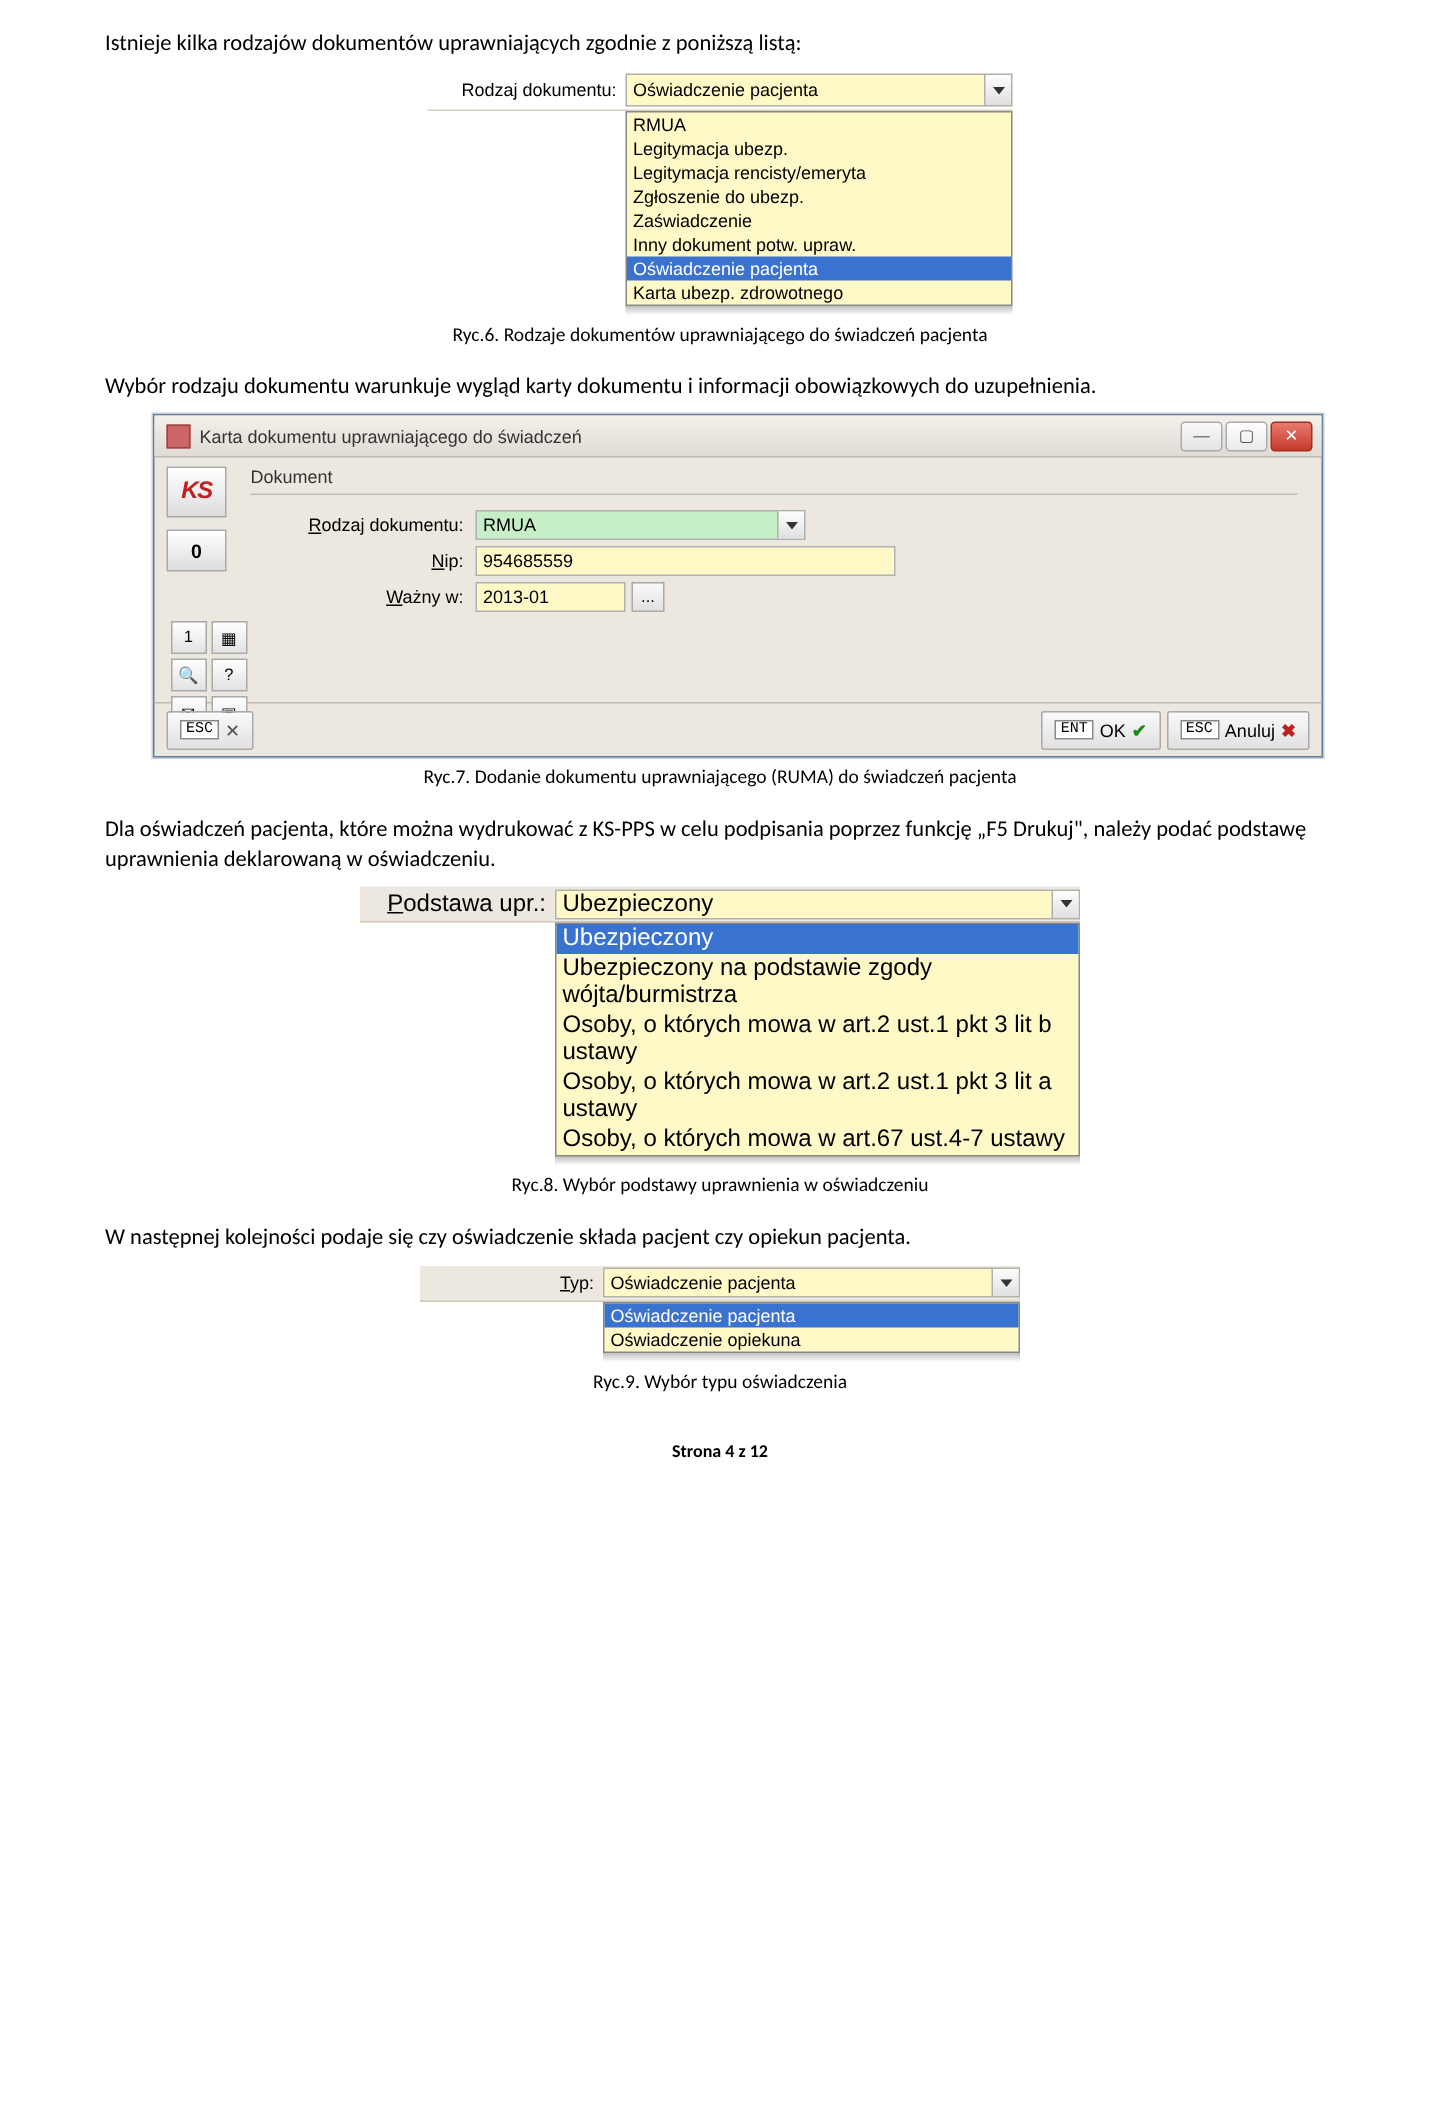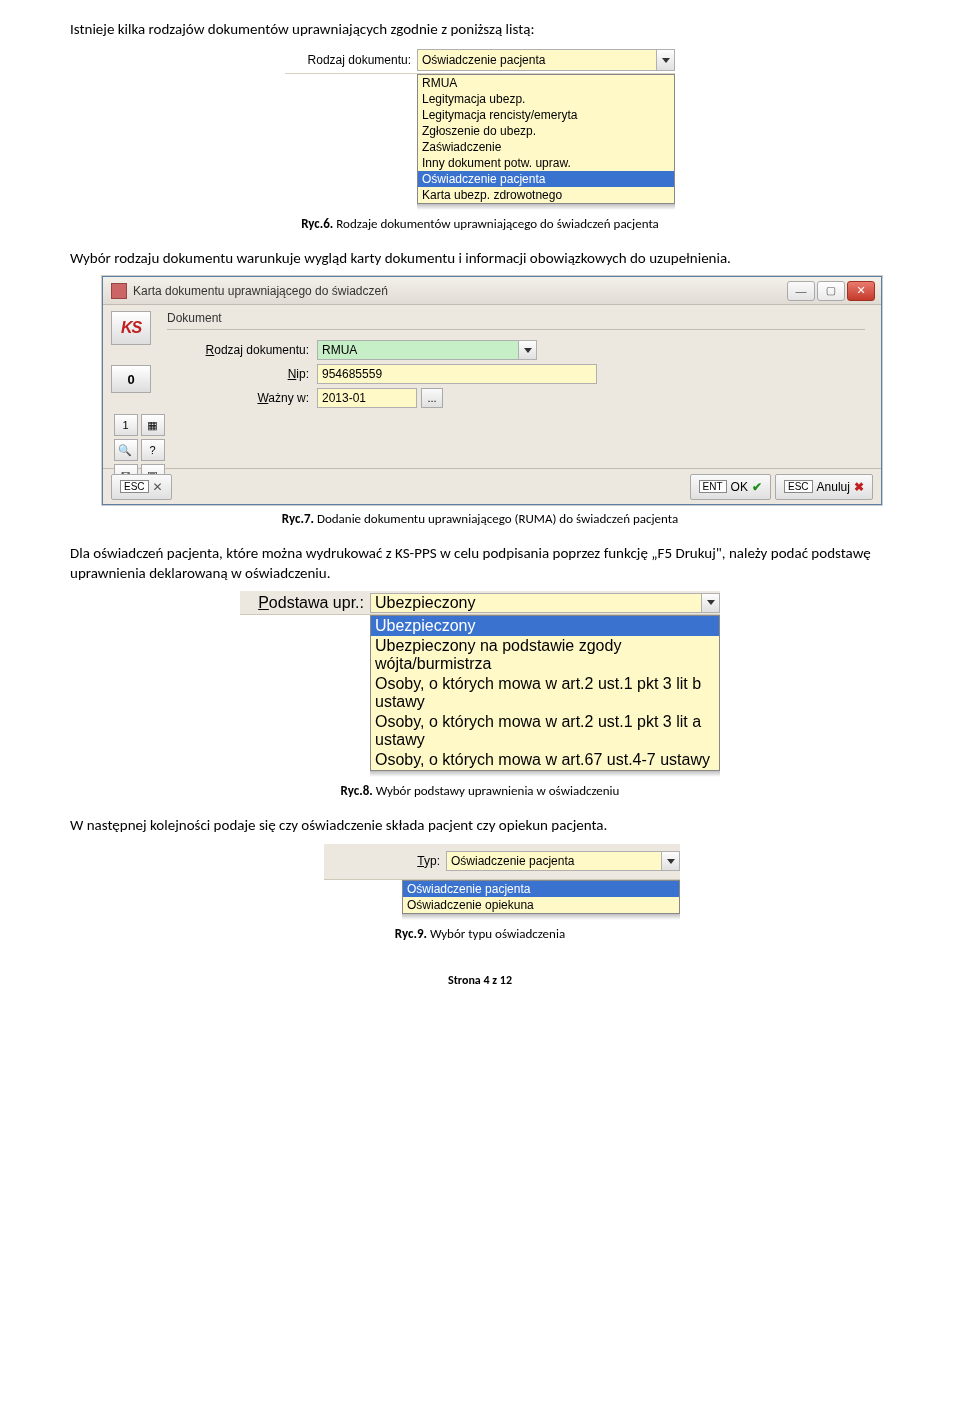--- a/index.html
+++ b/index.html
@@ -6,21 +6,21 @@
   body {
     font-family: Calibri, Arial, sans-serif;
     font-size: 15px;
     color: #000;
     background: #fff;
     width: 960px;
     padding: 14px 70px 20px 70px;
   }
   .para { margin: 6px 0 8px 0; line-height: 1.3; }
   .caption { text-align: center; font-size: 13px; margin: 6px 0 18px 0; }
-  .caption b { font-weight: bold; }
+  .caption b { font-weight: normal; }
   .img-wrap { display: flex; justify-content: center; margin: 6px 0; }
 
   
   .dd1 {
     width: 390px;
     background: #fff;
   }
   .dd1-top {
     display: flex; align-items: center; height: 26px;
     border-bottom: 1px solid #d8d0c0;
@@ -68,21 +68,21 @@
     background: linear-gradient(#f4f0ea,#e0dcd4);
     border-bottom: 1px solid #c0bcb4;
   }
   .ico16 { width:16px; height:16px; background:#c66; margin-right:6px; border:1px solid #944; }
   .title-txt { flex:1; color:#333; }
   .win-btns { display:flex; gap:2px; margin-right:2px;}
   .wbtn { width:28px; height:20px; border:1px solid #aaa; background:linear-gradient(#fafafa,#e4e4e4); display:flex; align-items:center; justify-content:center; font-size:11px; color:#555; border-radius:3px;}
   .wbtn.close{ background:linear-gradient(#e97a6e,#c43a2a); color:#fff; border-color:#a03020;}
   .wbtn.max{ background:linear-gradient(#ffffff,#eaeaea);}
   .win-body { display:flex; }
-  .lcol { width: 56px; display:flex; flex-direction:column; align-items:center; padding-top:6px; gap:20px;}
+  .lcol { width: 56px; display:flex; flex-direction:column; align-items:center; padding-top:6px; gap:8px;}
   .ks { width:40px; height:34px; background:linear-gradient(#fff,#ddd); border:1px solid #aaa; display:flex; align-items:center; justify-content:center; font-weight:bold; color:#c02020; font-size:16px; letter-spacing:-1px; font-style: italic;}
   .sq { width:40px; height:28px; background:linear-gradient(#fff,#ddd); border:1px solid #aaa; display:flex; align-items:center; justify-content:center; font-size:13px; font-weight:bold;}
   .rcol { flex:1; padding: 6px 16px 10px 8px; }
   .grp-title { font-size:12px; color:#333; margin-bottom:4px; }
   .grp { border-top:1px solid #c0bcb4; padding-top:8px; padding-bottom:12px;}
   .row { display:flex; align-items:center; height:24px; }
   .fl { width:150px; text-align:right; padding-right:8px; }
   .fl u{ text-decoration: underline; }
   .fin { height:20px; border:1px solid #b0b0b0; padding:0 4px; display:flex; align-items:center; position:relative;}
   .fin.green { background:#c7efc7; width:220px;}
@@ -90,42 +90,42 @@
   .fin.short { width:100px;text-align:right;}
   .fin .combo-btn { position:absolute; right:0; top:0; width:18px; height:100%; background:linear-gradient(#fdfdfd,#e0e0e0); border-left:1px solid #b0b0b0; display:flex; align-items:center; justify-content:center;}
   .dotsb { width:22px; height:20px; margin-left:4px; border:1px solid #aaa; background:linear-gradient(#fafafa,#e0e0e0); display:flex; align-items:center; justify-content:center; font-size:11px;}
   .lcol-bottom { display:grid; grid-template-columns: 24px 24px; gap:3px; margin-top:4px;}
   .sb { width:24px; height:22px; border:1px solid #aaa; background:linear-gradient(#fff,#e2e2e2); display:flex; align-items:center; justify-content:center; font-size:11px;}
   .win-footer{
     display:flex; align-items:center; height:36px;
     padding: 4px 8px; border-top:1px solid #c0bcb4; gap:4px;
   }
   .fbtn { height:26px; border:1px solid #aaa; background:linear-gradient(#fafafa,#e0e0e0); display:inline-flex; align-items:center; padding: 0 8px; font-size:12px; gap:4px; border-radius:2px;}
-  .fbtn .key{ border:1px solid #888; padding:0 3px; font-size:10px; background:#fff;}
+  .fbtn .key{ border:1px solid #888; padding:0 3px; font-size:10px; background:#fff;font-family:Liberation Mono, monospace;}
   .check-green{ color:#1a8c1a; font-weight:bold;}
   .x-red{ color:#c02020; font-weight:bold;}
   .x-gray{ color:#555;}
   .flex-spacer{ flex:1;}
 
   
   .dd2 {
     width: 480px; font-family: Tahoma, Arial, sans-serif; font-size:16px;
   }
   .dd2-top { display:flex; height:24px; align-items:center; border-bottom:1px solid #d0c8b8; background:#ece8e0; padding-left:4px;}
   .dd2-label { width:126px; text-align:right; padding-right:6px;}
   .dd2-combo { flex:1; height:20px; border:1px solid #b0b0b0; background:#fff9c8; display:flex; align-items:center; padding:0 20px 0 4px; position:relative;}
   .dd2-combo .combo-btn{ position:absolute; right:0; top:0; width:18px; height:100%; background:linear-gradient(#fdfdfd,#e0e0e0); border-left:1px solid #b0b0b0; display:flex; align-items:center; justify-content:center;}
   .dd2-list { margin-left:130px; background:#fff9c8; border:1px solid #888;}
   .dd2-item { padding:1px 4px;}
   .dd2-item.sel{ background:#3a72d0; color:#fff;}
   .dd2-shadow{ height:6px; margin-left:130px; background:linear-gradient(rgba(0,0,0,0.25),rgba(0,0,0,0));}
 
   
   .dd3 { width:400px; font-family: Tahoma, Arial, sans-serif; font-size:12px;}
-  .dd3-top { display:flex; height:36px; align-items:center; background:#ece8e0; border-bottom:1px solid #d0c8b8; padding-left:4px;margin-left:44px;}
+  .dd3-top { display:flex; height:24px; align-items:center; background:#ece8e0; border-bottom:1px solid #d0c8b8; padding-left:4px;}
   .dd3-label{ width:118px; text-align:right; padding-right:6px;}
   .dd3-combo{ flex:1; height:20px; border:1px solid #b0b0b0; background:#fff9c8; display:flex; align-items:center; padding:0 20px 0 4px; position:relative;}
   .dd3-combo .combo-btn{ position:absolute; right:0; top:0; width:18px; height:100%; background:linear-gradient(#fdfdfd,#e0e0e0); border-left:1px solid #b0b0b0; display:flex; align-items:center; justify-content:center;}
   .dd3-list{ margin-left:122px; border:1px solid #888; background:#fff9c8;}
   .dd3-item{ padding:1px 4px;}
   .dd3-item.sel{ background:#3a72d0; color:#fff;}
   .dd3-shadow{ height:6px; margin-left:122px; background:linear-gradient(rgba(0,0,0,0.25),rgba(0,0,0,0));}
 
   .page-footer { text-align:center; font-size:12px; margin-top:32px;font-weight:bold;}
 </style>

